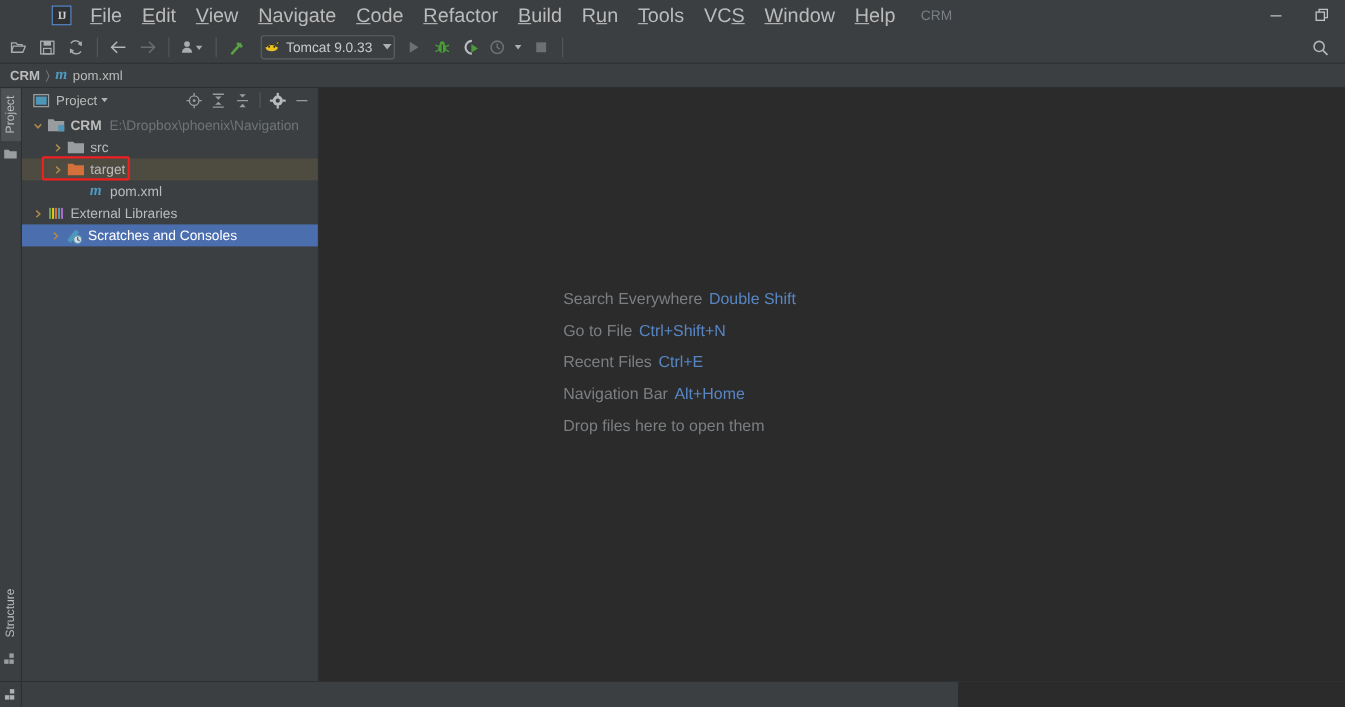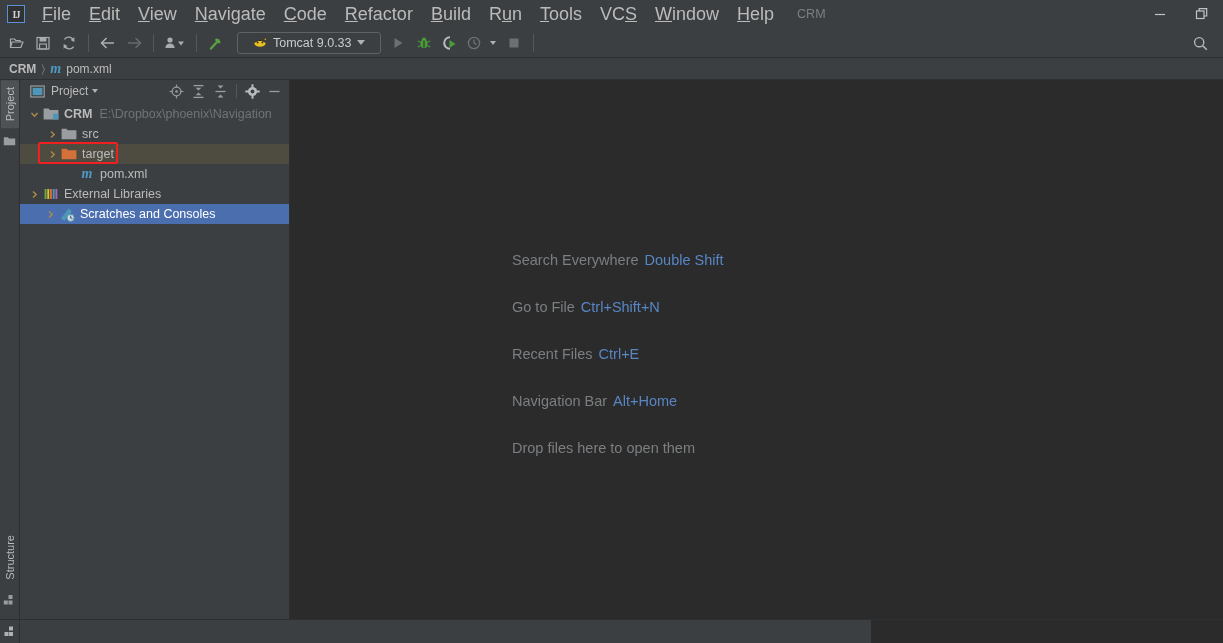--- a/index.html
+++ b/index.html
@@ -8,21 +8,21 @@
     background:#3c3f41;
     font-family:"Liberation Sans", sans-serif;
     overflow:hidden;
     -webkit-font-smoothing:antialiased;
   }
   .app { position:relative; width:1223px; height:643px; display:flex; flex-direction:column; }
 
   
   .menubar {
     height:28px; background:#3c3f41; display:flex; align-items:center;
-    flex:none; position:relative;
+    flex:none; position:relative;padding-left:40px;
   }
   .ij-logo {
     width:18px; height:18px; margin-left:7px; margin-right:8px;
     border:1px solid #5b8fd6; background:#2f3133;
     display:flex; align-items:center; justify-content:center;
     font-size:10px; color:#cfd2d4; font-weight:bold; letter-spacing:-1px;
     font-family:"Liberation Serif", serif;
   }
   .menu-item {
     font-size:18px; color:#bbbbbb; padding:4px 9px; white-space:nowrap;
@@ -43,21 +43,21 @@
     flex:none; border-bottom:1px solid #2e2f30; position:relative;
   }
   .tb-btn {
     width:26px; height:26px; display:flex; align-items:center; justify-content:center;
     border-radius:3px;
   }
   .tb-sep { width:1px; height:18px; background:#555759; margin:0 6px; }
   .tb-gap { width:4px; }
   .runcfg {
     height:22px; min-width:122px; border:1px solid #5e6264; border-radius:3px;
-    display:flex; align-items:center; padding:0 15px; margin-left:8px; gap:5px;
+    display:flex; align-items:center; padding:0 2px; margin-left:8px; gap:5px;
     background:#3c3f41;
   }
   .runcfg-label { font-size:12.5px; color:#c8cacc; white-space:nowrap; }
   .caret { width:0;height:0;border-left:4px solid transparent;border-right:4px solid transparent;border-top:5px solid #aeb1b3; }
   .caret.sm { border-left-width:3.5px;border-right-width:3.5px;border-top-width:4.5px; }
   .search-tb { position:absolute; right:8px; top:0; height:30px; width:30px; display:flex; align-items:center; justify-content:center; }
 
   
   .breadcrumb {
     height:22px; background:#3c3f41; display:flex; align-items:center;
@@ -119,21 +119,21 @@
   .rpath { margin-left:7px; color:#6f7477; overflow:hidden; }
   .ricon { flex:none; display:flex; align-items:center; justify-content:center; width:16px; height:16px; margin-left:3px; }
 
   .hl-box {
     position:absolute; border:2px solid #f02020; border-radius:2px;
     pointer-events:none;
   }
 
   
   .editor { flex:1; background:#2b2b2b; position:relative; min-width:0; }
-  .hints { position:absolute; left:222px; top:172px; display:flex; flex-direction:column; gap:31px; }
+  .hints { position:absolute; left:222px; top:184px; display:flex; flex-direction:column; gap:13px; }
   .hint { font-size:14.5px; color:#7b7f82; white-space:nowrap; }
   .hint .key { color:#5886c5; margin-left:6px; }
 
   
   .statusbar {
     height:24px; background:#3c3f41; display:flex; align-items:center; flex:none;
     border-top:1px solid #2e2f30;
   }
   .sb-left { width:20px; display:flex; align-items:center; justify-content:center;
              height:24px; border-right:1px solid #2e2f30; }

